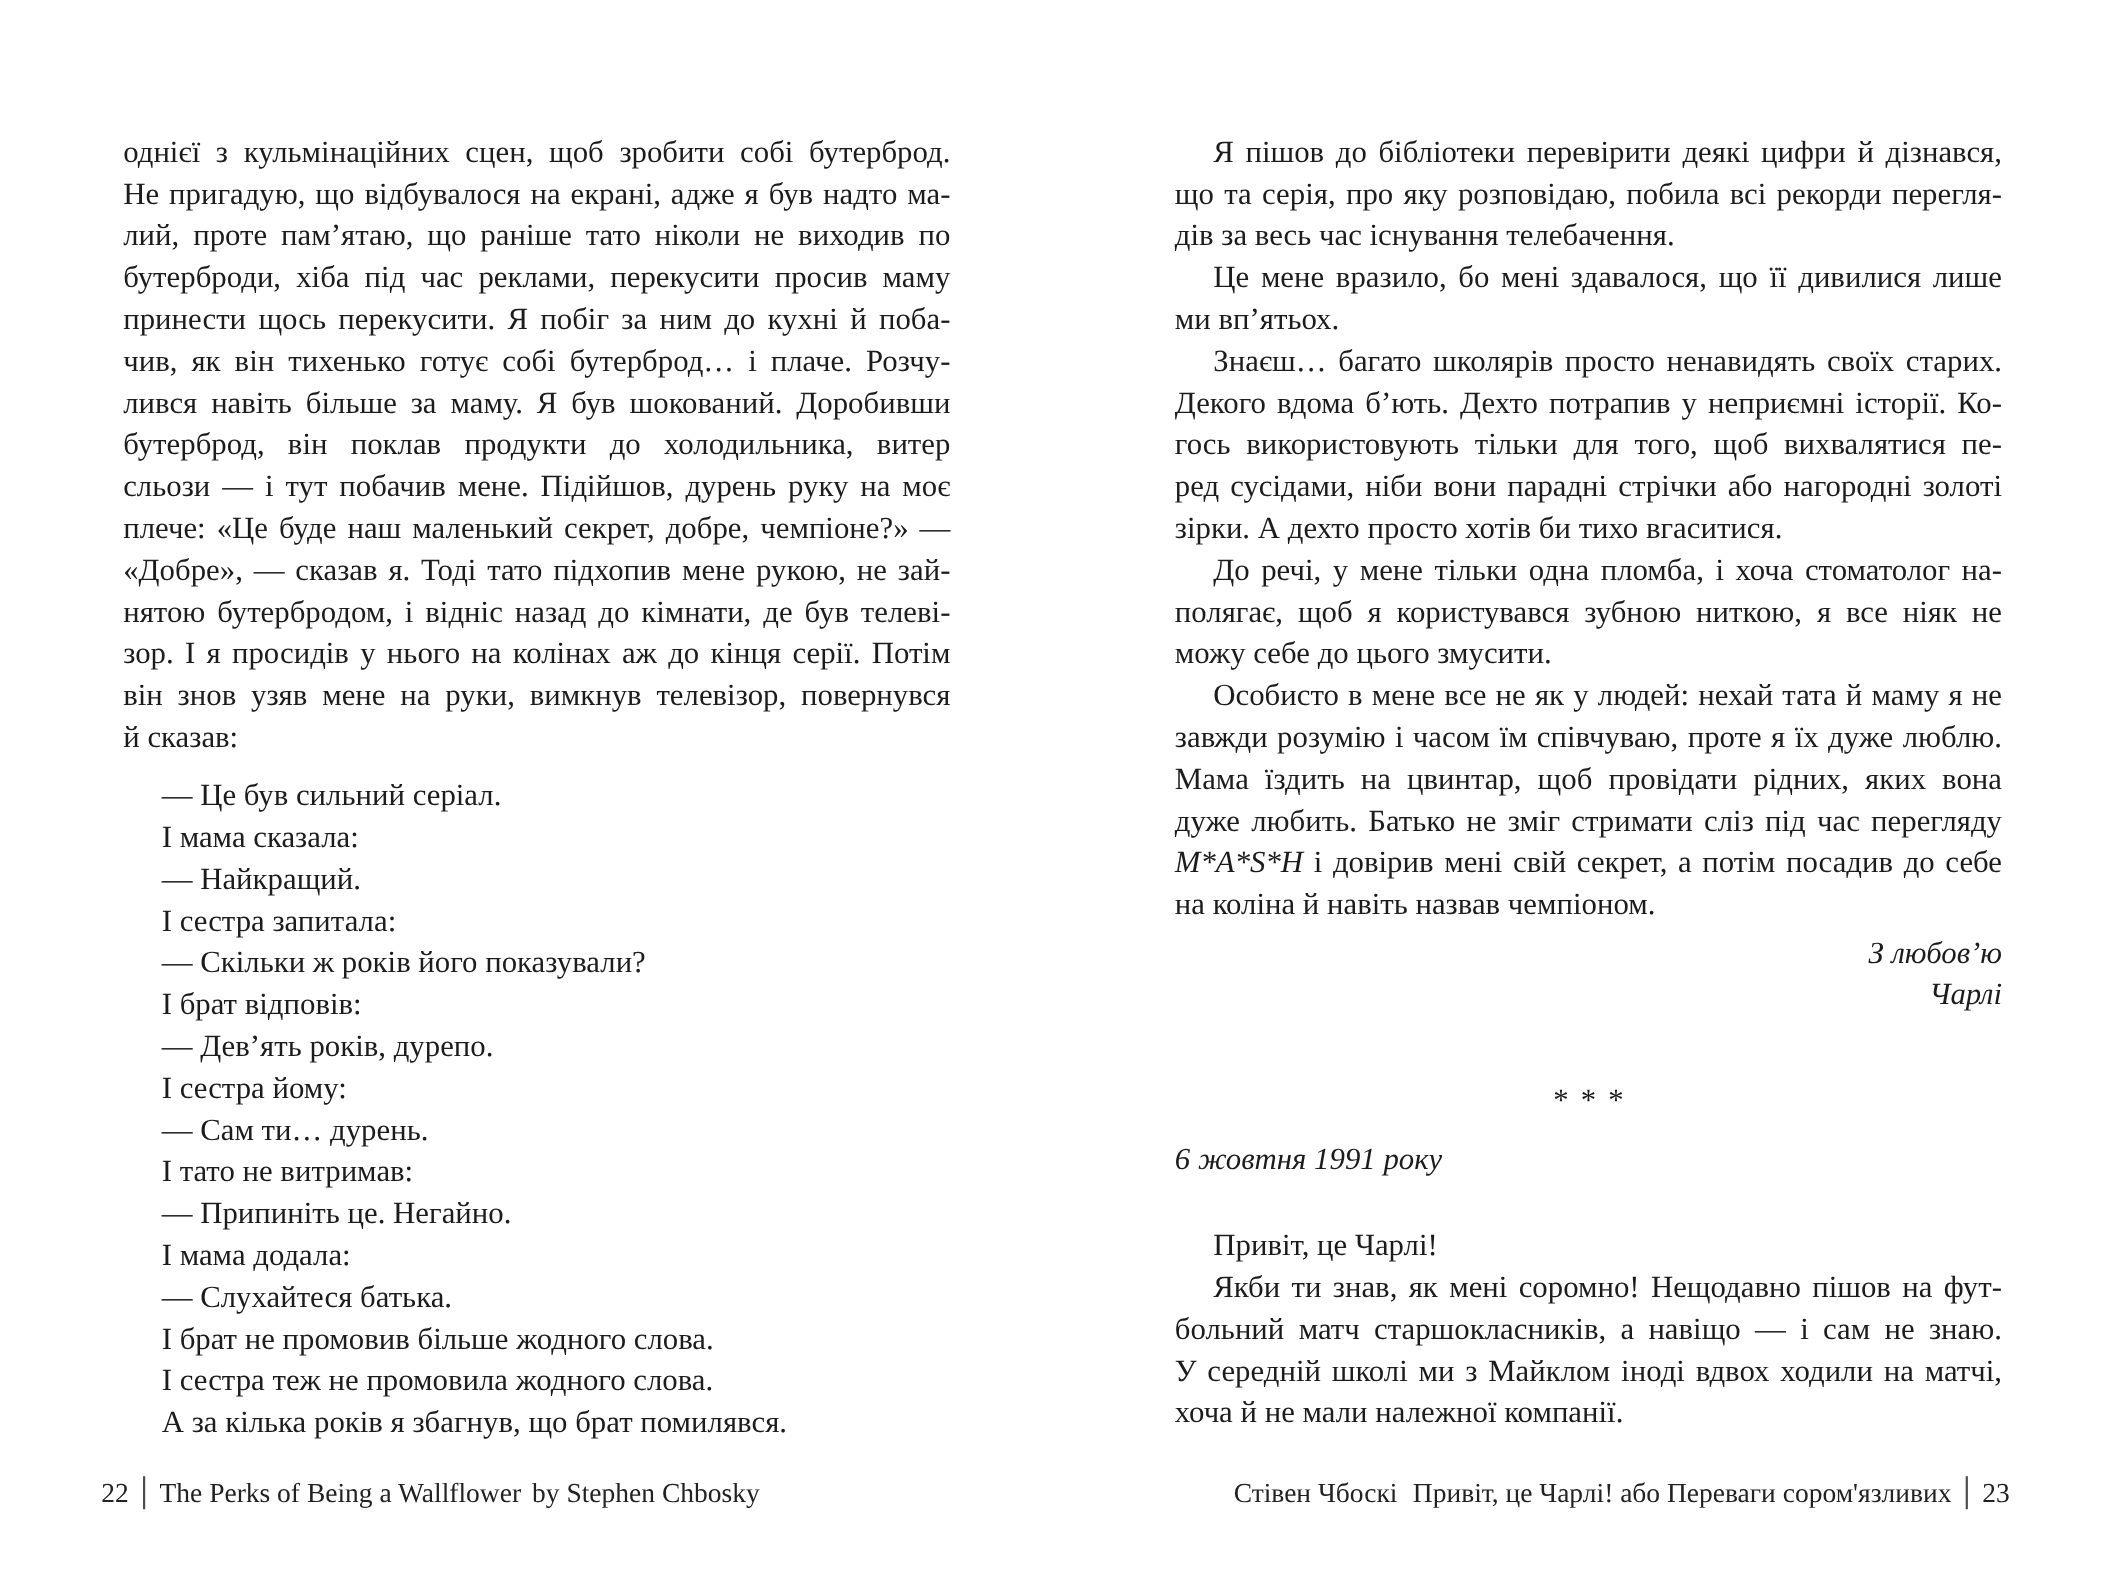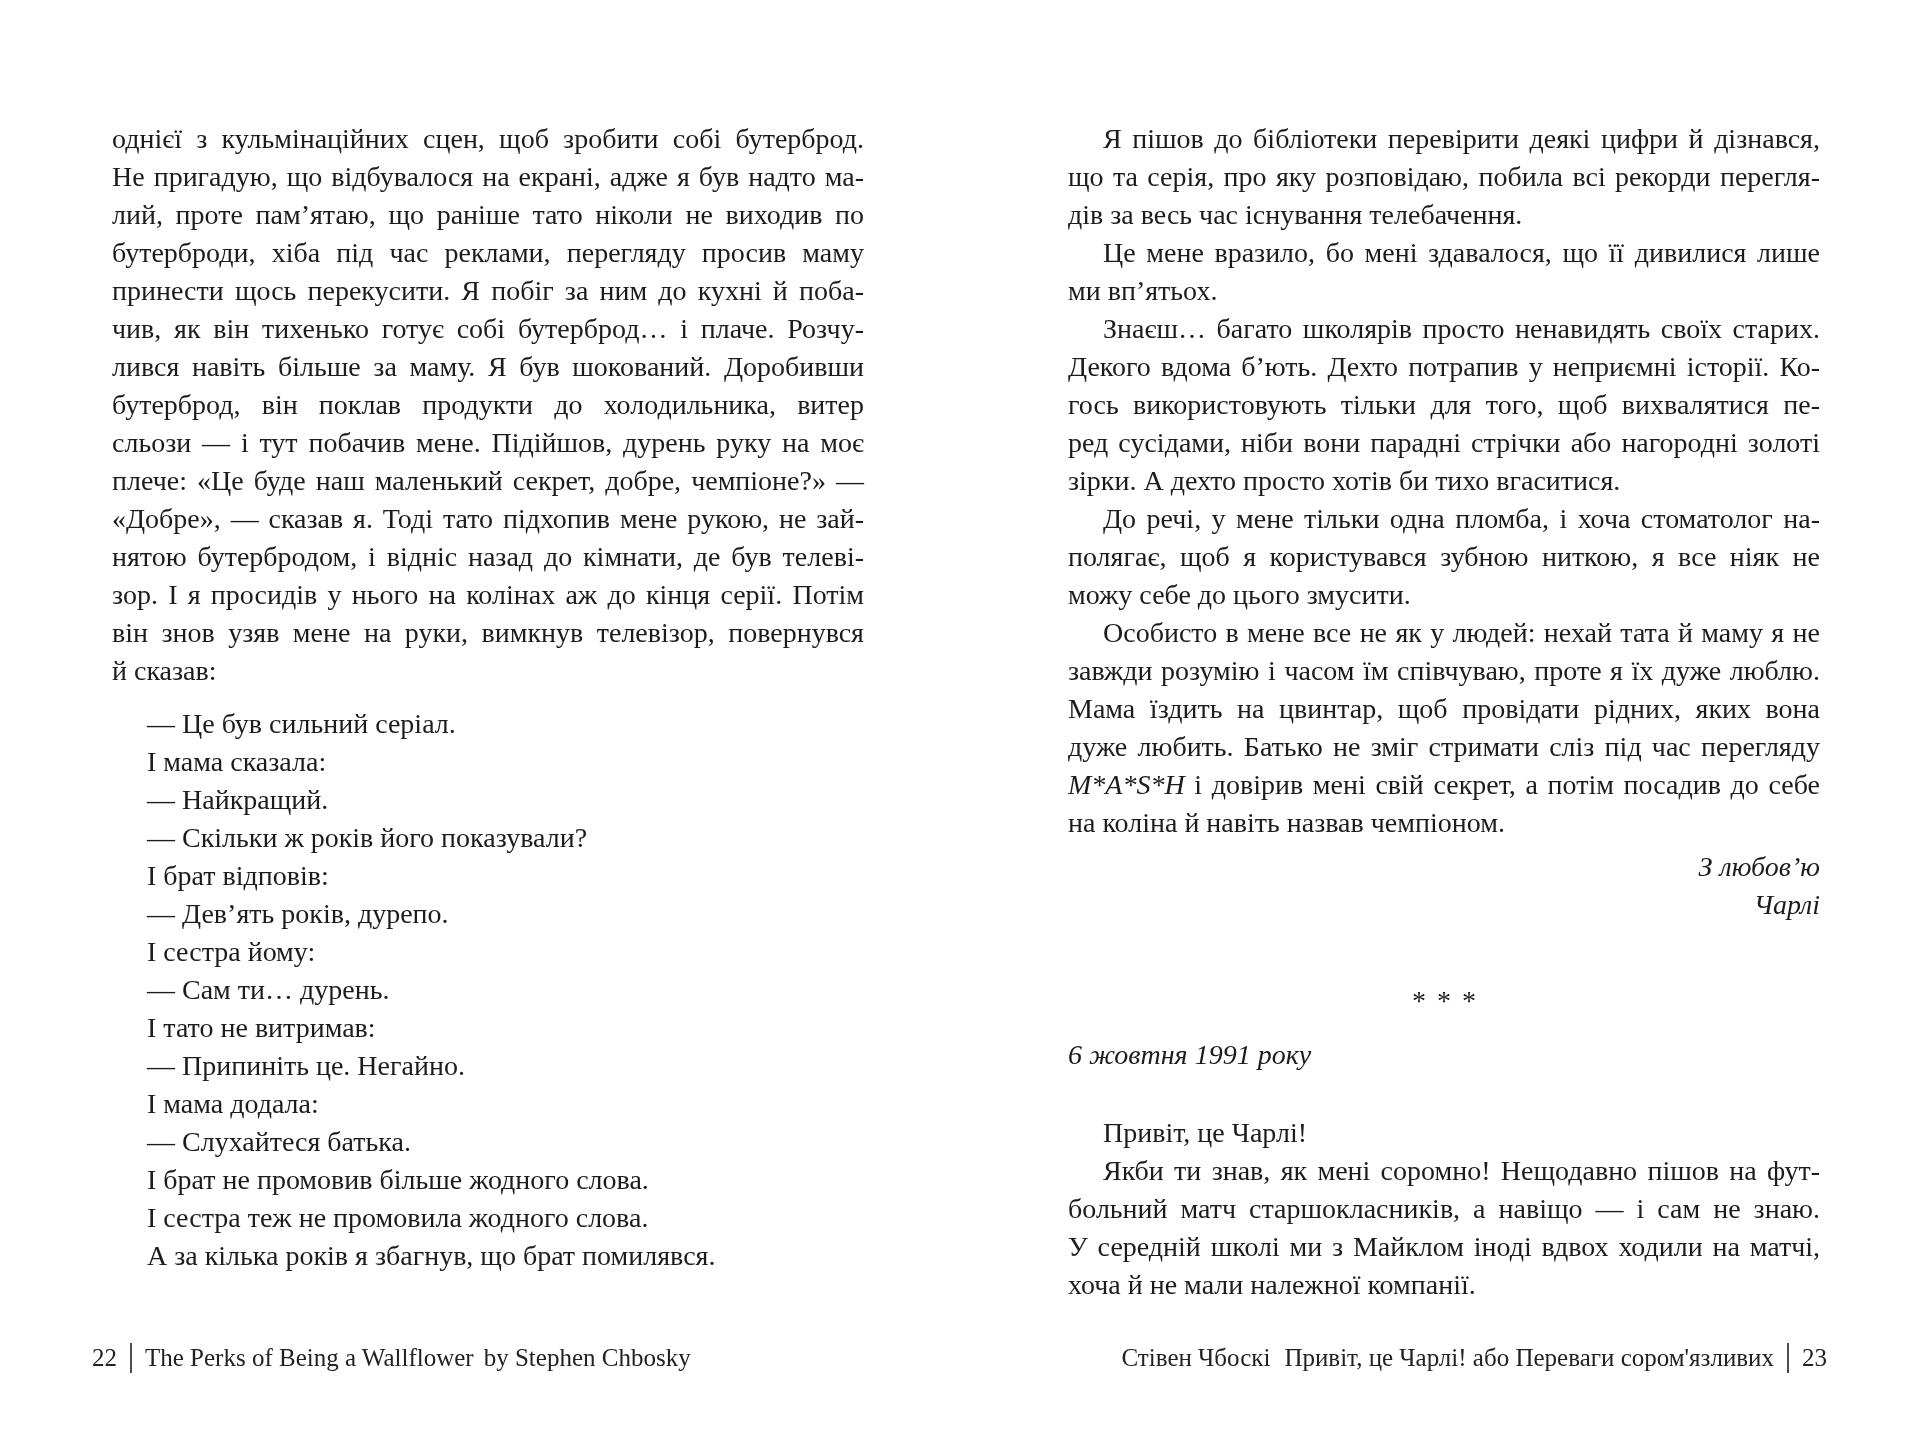--- a/index.html
+++ b/index.html
@@ -72,21 +72,21 @@
 <body>
 
 <div class="spread">
 
   <div class="col col-left">
     <div id="left-body">
         <div class="para">
           <div class="line j">однієї з кульмінаційних сцен, щоб зробити собі бутерброд.</div>
           <div class="line j">Не пригадую, що відбувалося на екрані, адже я був надто ма-</div>
           <div class="line j">лий, проте пам’ятаю, що раніше тато ніколи не виходив по</div>
-          <div class="line j">бутерброди, хіба під час реклами, перегляду просив маму</div>
+          <div class="line j">бутерброди, хіба під час реклами, перекусити просив маму</div>
           <div class="line j">принести щось перекусити. Я побіг за ним до кухні й поба-</div>
           <div class="line j">чив, як він тихенько готує собі бутерброд… і плаче. Розчу-</div>
           <div class="line j">лився навіть більше за маму. Я був шокований. Доробивши</div>
           <div class="line j">бутерброд, він поклав продукти до холодильника, витер</div>
           <div class="line j">сльози — і тут побачив мене. Підійшов, дурень руку на моє</div>
           <div class="line j">плече: «Це буде наш маленький секрет, добре, чемпіоне?» —</div>
           <div class="line j">«Добре», — сказав я. Тоді тато підхопив мене рукою, не зай-</div>
           <div class="line j">нятою бутербродом, і відніс назад до кімнати, де був телеві-</div>
           <div class="line j">зор. І я просидів у нього на колінах аж до кінця серії. Потім</div>
           <div class="line j">він знов узяв мене на руки, вимкнув телевізор, повернувся</div>
@@ -95,20 +95,23 @@
         <div class="para gap">
           <div class="line ind">— Це був сильний серіал.</div>
         </div>
         <div class="para">
           <div class="line ind">І мама сказала:</div>
         </div>
         <div class="para">
           <div class="line ind">— Найкращий.</div>
         </div>
         <div class="para">
+          <div class="line ind">І сестра запитала:</div>
+        </div>
+        <div class="para">
           <div class="line ind">— Скільки ж років його показували?</div>
         </div>
         <div class="para">
           <div class="line ind">І брат відповів:</div>
         </div>
         <div class="para">
           <div class="line ind">— Дев’ять років, дурепо.</div>
         </div>
         <div class="para">
           <div class="line ind">І сестра йому:</div>

